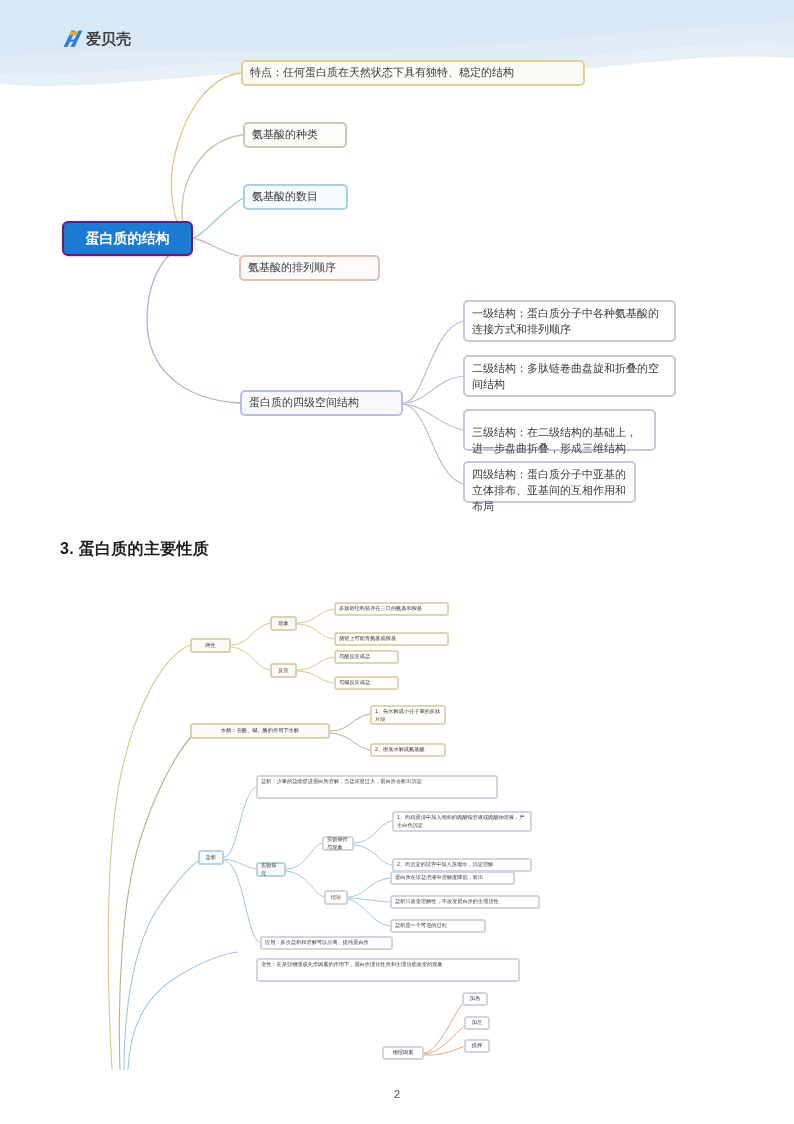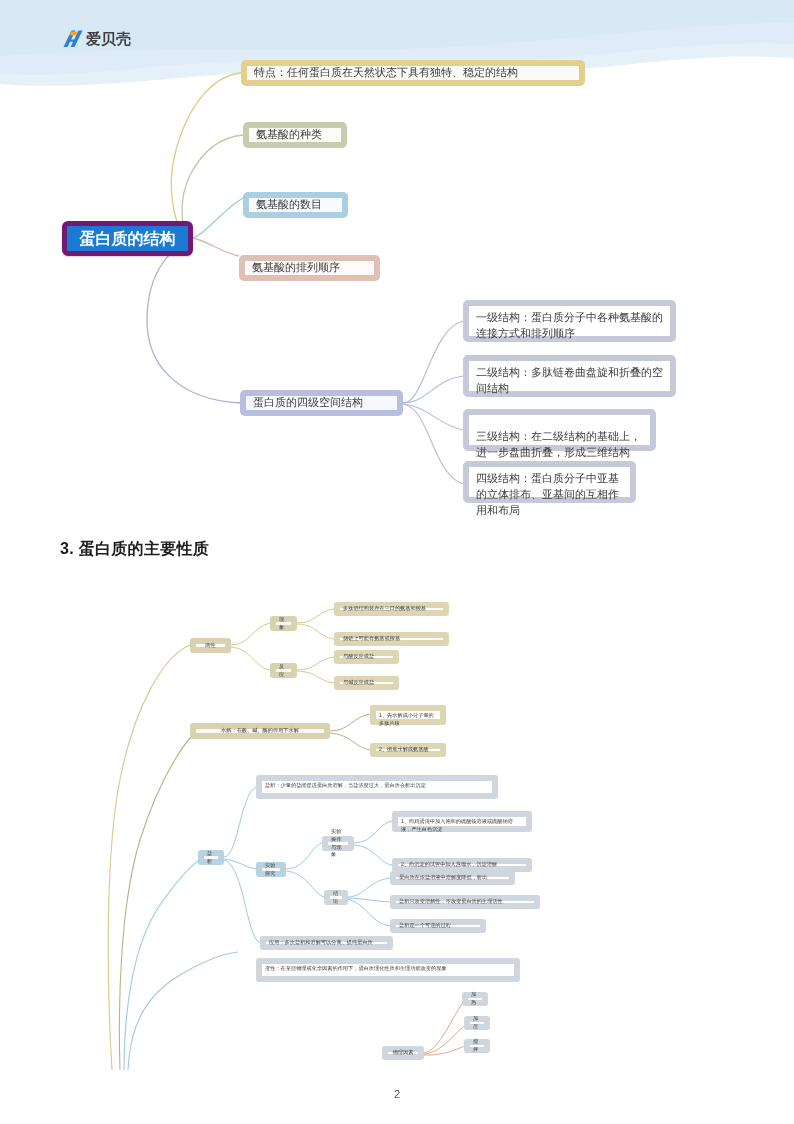--- a/index.html
+++ b/index.html
@@ -14,38 +14,38 @@
   .hdr svg{display:block;}
   .logo{position:absolute;left:60px;top:26px;display:flex;align-items:center;}
   .logo .mark{width:26px;height:26px;position:relative;}
   .logo .txt{font-size:15px;font-weight:bold;color:#3f3f3f;letter-spacing:0px;}
 
   
   .map{position:absolute;}
   .map svg{position:absolute;left:0;top:0;overflow:visible;}
   .node{
     position:absolute;box-sizing:border-box;
-    border-radius:5px;border:6px solid #8b5cf6;background:#fdfdfd;
+    border-radius:5px;border:2px solid #8b5cf6;background:#fdfdfd;
     display:flex;align-items:center;
     padding:3px 7px;line-height:1.45;
     color:#3a3a3a;
   }
   .node.multi{align-items:flex-start;}
   .node span{display:block;}
 
   
   .n-root{
-    background:#1a7ad4;border:5px solid #701a75;color:#fff;
-    font-size:16px;font-weight:bold;justify-content:center;
+    background:#1a7ad4;border:2px solid #701a75;color:#fff;
+    font-size:14px;font-weight:bold;justify-content:center;
     border-radius:6px;
     box-shadow:0 1px 2px rgba(0,0,0,.18);
   }
   .n-yellow{border-color:#e3cf8e;background:#fbfaf7;}
   .n-olive {border-color:#c9cbae;background:#fbfbf8;}
-  .n-blue  {border-color:#a9cfe3;background:#f7fbfd;margin-top:8px;}
+  .n-blue  {border-color:#a9cfe3;background:#f7fbfd;}
   .n-rose  {border-color:#dfc0b4;background:#fdfaf8;}
   .n-lav   {border-color:#b9bede;background:#f8f9fd;}
   .n-plain {border-color:#c5c9d8;background:#ffffff;}
 
   
   .sec-head{
     position:absolute;left:60px;top:539px;
     font-size:16px;font-weight:bold;color:#1c1c1c;
     letter-spacing:.3px;
   }

